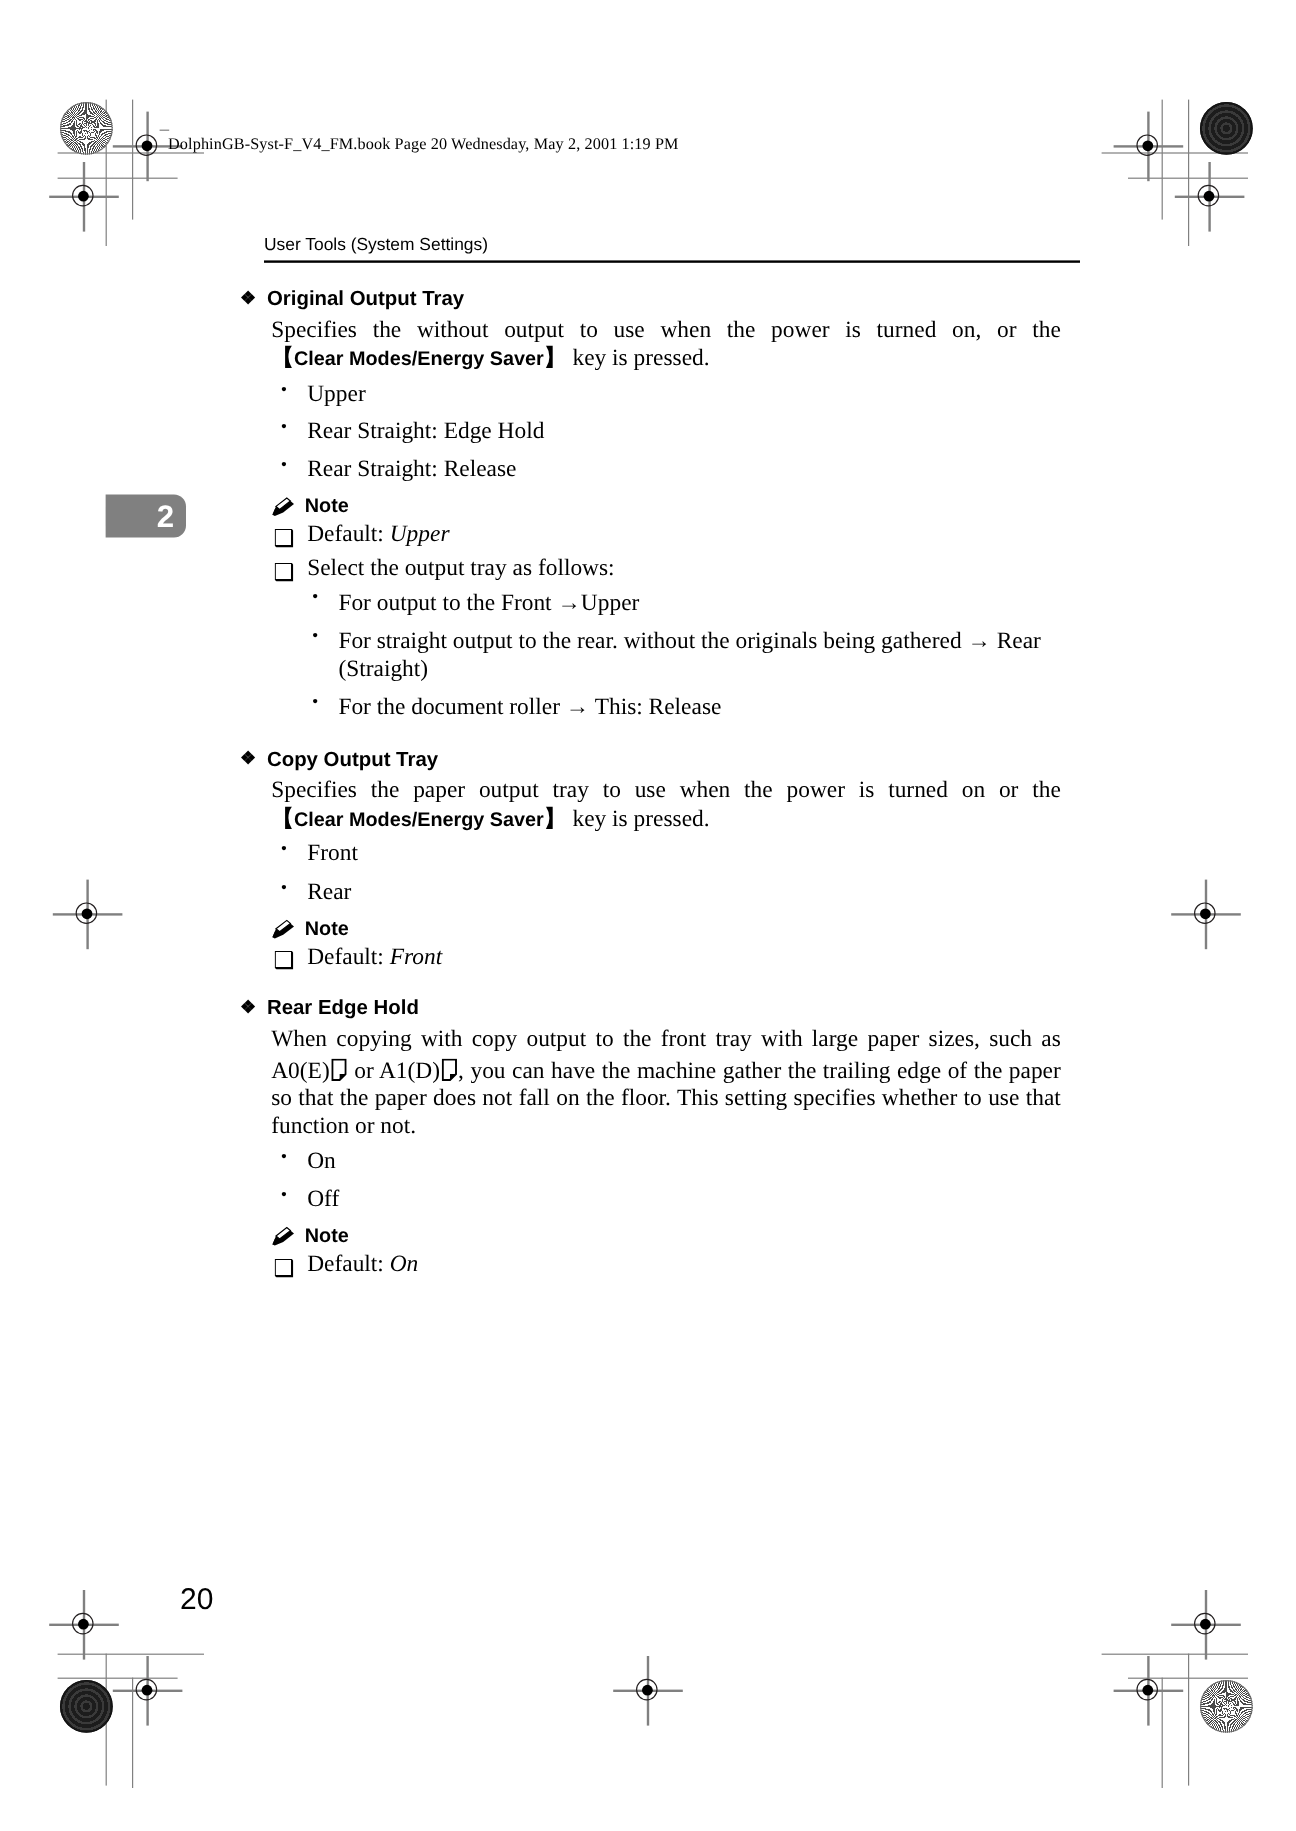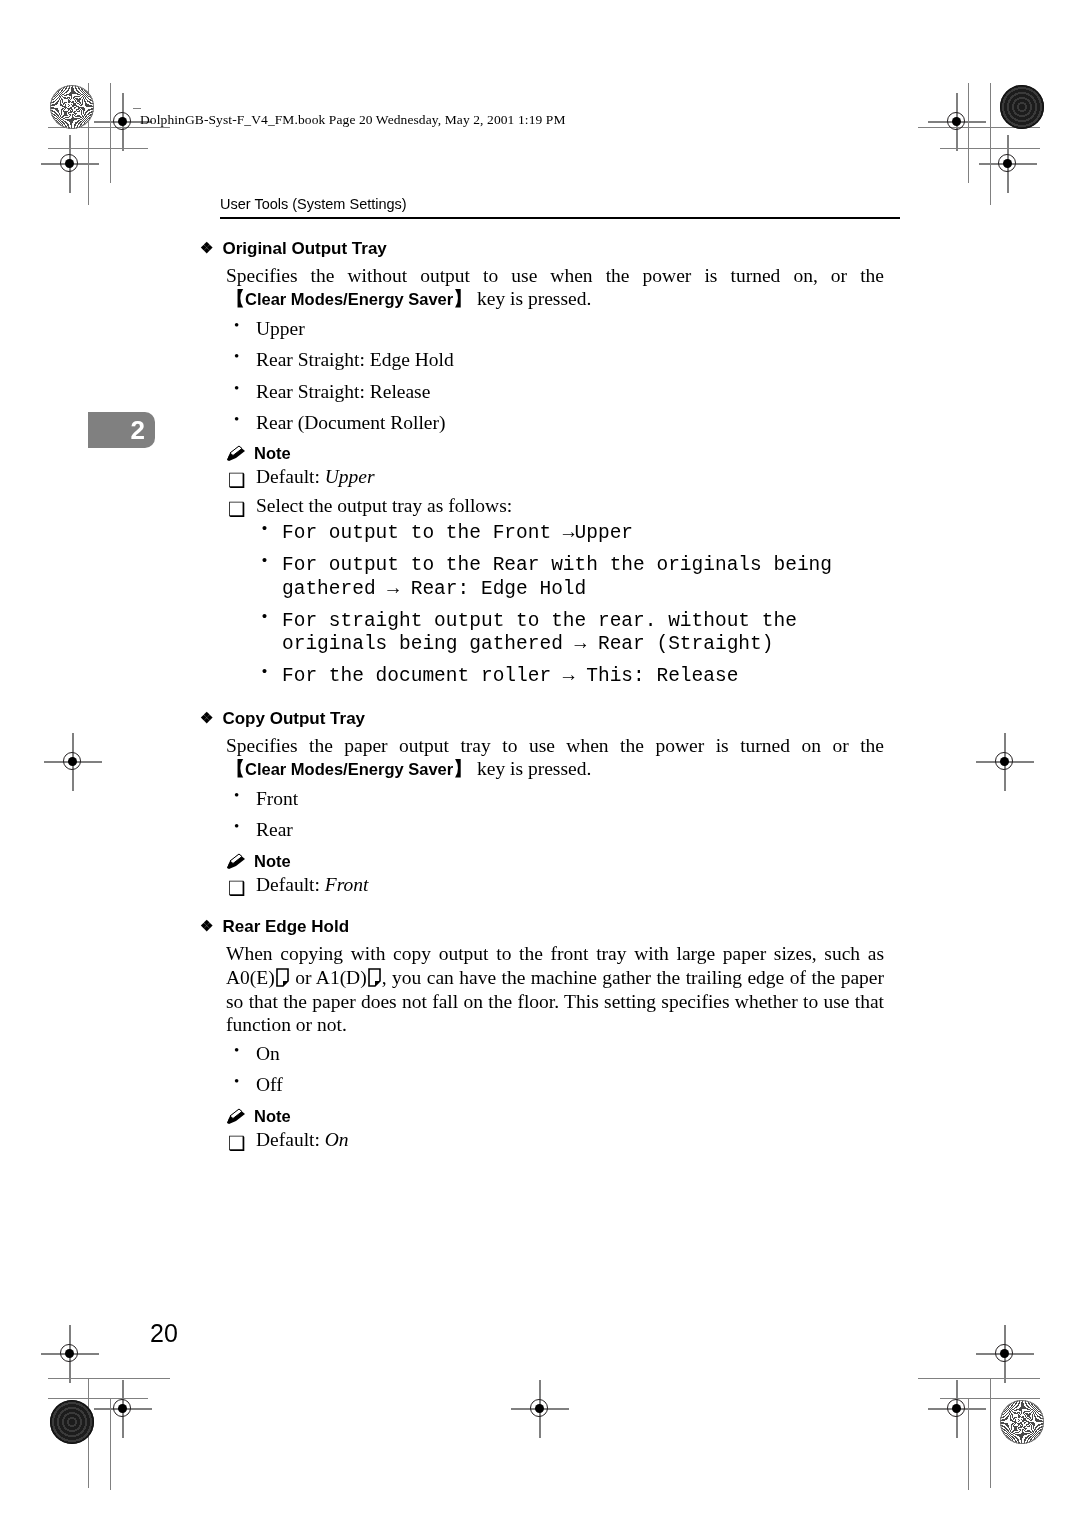--- a/index.html
+++ b/index.html
@@ -256,21 +256,21 @@
     top: 4px;
   }
   .ital { font-style: italic; }
 
   ul.subopts {
     list-style: none;
     margin: 4px 0 0 0;
     padding: 0 0 0 26px;
   }
   ul.subopts > li {
-    font-family: Liberation Mono, monospace;
+    font-family: Liberation Serif, serif;
     font-size: 19.5px;
     line-height: 1.19;
     position: relative;
     padding-left: 30px;
     margin-bottom: 9px;
     text-align: left;
   }
   ul.subopts > li:before {
     content: "\2022";
     position: absolute;
@@ -405,21 +405,20 @@
       <div class="sec-head">
         <span class="diamond">❖</span>
         <span>Original Output Tray</span>
       </div>
       <p class="para"><span>Specifies the without output to use when the power is turned on, or the </span><span class="brk">【</span><span class="keyname">Clear Modes/Energy Saver</span><span class="brk">】</span><span> key is pressed.</span></p>
 
       <ul class="opts">
         <li>Upper</li>
         <li>Rear Straight: Edge Hold</li>
         <li>Rear Straight: Release</li>
-        <li>Rear (Document Roller)</li>
       </ul>
 
       <div class="note">
         <div class="note-head">
           <span class="pencil-icon">
             <svg viewBox="0 0 20 17" width="20" height="17" aria-hidden="true">
               <polygon points="1,15 4,8 13,1 19,6 10,13 3,16" fill="#000"></polygon>
               <polygon points="4,8 13,1 16,3.5 7,10.5" fill="#ffffff" stroke="#000" stroke-width="1"></polygon>
               <polygon points="1,15 3.4,9.6 7,12.6" fill="#000"></polygon>
             </svg>
@@ -429,21 +428,20 @@
         <ul class="notelist">
           <li>
             <span class="boxicon">❑</span><span>Default: </span><span class="ital">Upper</span>
           </li>
           <li>
             <span class="boxicon">❑</span><span>Select the output tray as follows:</span>
           </li>
         </ul>
         <ul class="subopts">
           <li>For output to the Front →Upper</li>
-          <li>For output to the Rear with the originals being gathered → Rear: Edge Hold</li>
           <li>For straight output to the rear. without the originals being gathered → Rear (Straight)</li>
           <li>For the document roller → This: Release</li>
         </ul>
       </div>
     </div>
 
     <div class="section">
       <div class="sec-head">
         <span class="diamond">❖</span>
         <span>Copy Output Tray</span>

